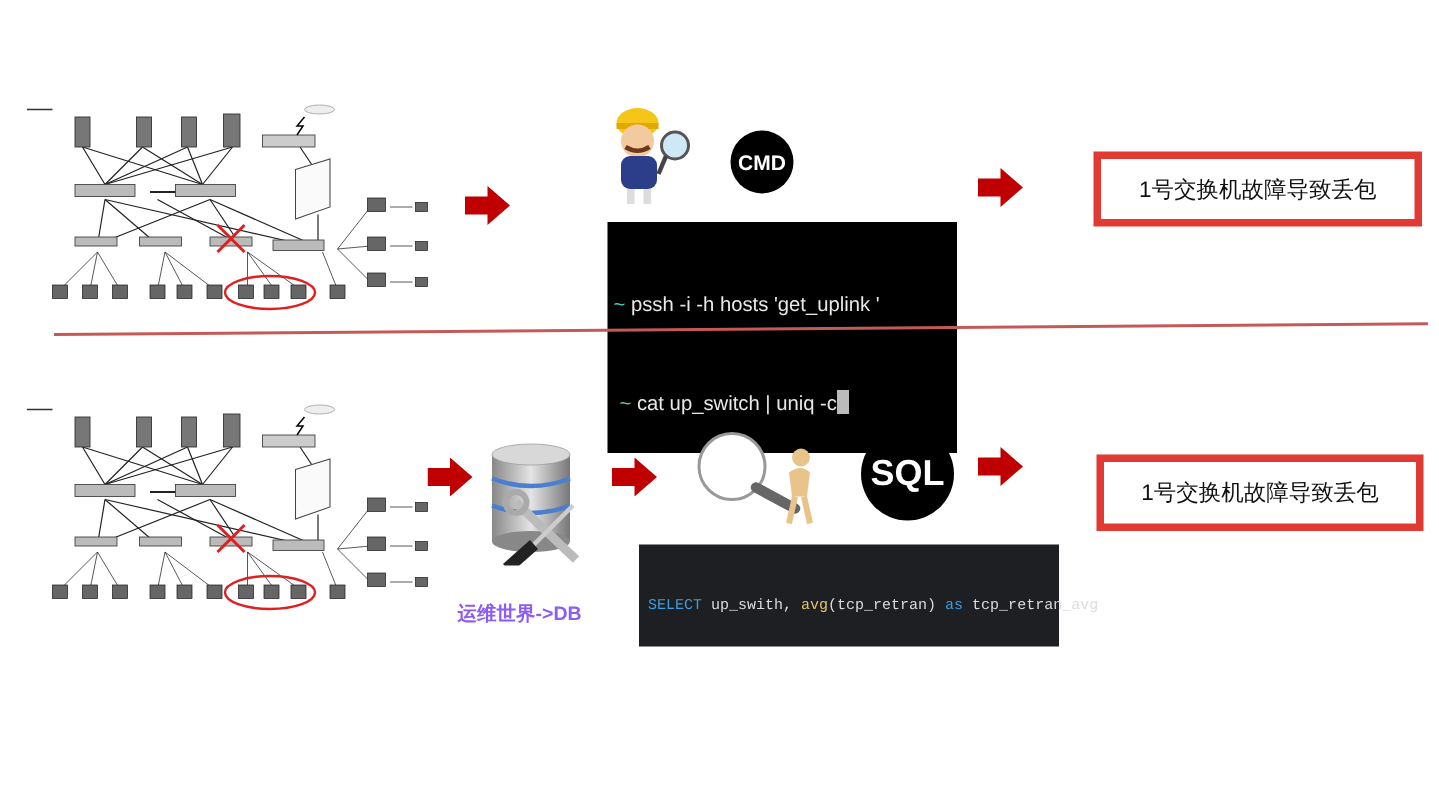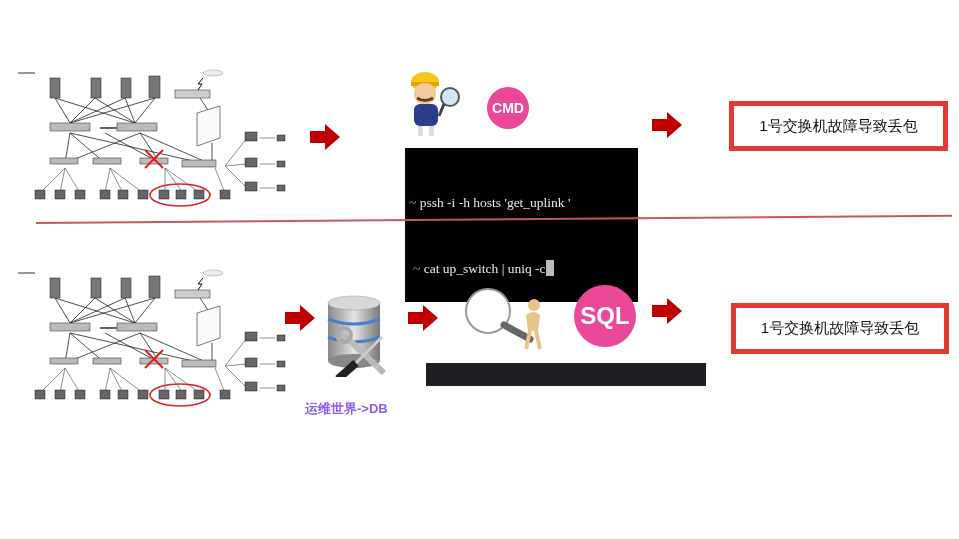--- a/index.html
+++ b/index.html
@@ -1,21 +1,21 @@
 <!DOCTYPE html>
 <html><head>
 <meta charset="utf-8">
 <style>
   html,body{margin:0;padding:0;background:#fff;}
   body{width:959px;height:539px;position:relative;overflow:hidden;font-family:"Liberation Sans","DejaVu Sans",sans-serif;}
   .abs{position:absolute;}
   .arrow{position:absolute;width:30px;height:26px;}
   .result-box{position:absolute;border:5px solid #e03a33;background:#fff;display:flex;align-items:center;justify-content:center;font-family:Liberation Sans, sans-serif;font-size:15px;color:#111;box-sizing:border-box;}
-  .badge{position:absolute;border-radius:50%;background:#ec4899;color:#fff;font-weight:bold;display:flex;align-items:center;justify-content:center;font-family:"Liberation Sans",sans-serif;}
-  .term{position:absolute;background:#000;color:#e8e8e8;font-family:Liberation Serif, serif;font-size:13.5px;line-height:22px;padding:0 4px;white-space:pre;}
+  .badge{position:absolute;border-radius:50%;background:#000000;color:#fff;font-weight:bold;display:flex;align-items:center;justify-content:center;font-family:"Liberation Sans",sans-serif;}
+  .term{position:absolute;background:#000;color:#e8e8e8;font-family:Liberation Sans, sans-serif;font-size:13.5px;line-height:22px;padding:0 4px;white-space:pre;}
   .term .tilde{color:#4fd6c4;}
   .cursor{display:inline-block;width:8px;height:16px;background:#bbb;vertical-align:-3px;}
   .sql{position:absolute;background:#1e1f22;color:#dcdcdc;font-family:"Liberation Mono","DejaVu Sans Mono",monospace;font-size:10px;line-height:15px;padding:4px 6px;white-space:pre;}
   .sql .kw{color:#3d9de0;}
   .sql .fn{color:#e3c26b;}
   .divider{position:absolute;left:36px;top:222px;width:916px;height:1.5px;background:#c45a58;transform:rotate(-0.45deg);transform-origin:left center;}
   .caption{position:absolute;font-weight:bold;font-size:13px;color:#8b5cf6;}
 </style>
 </head>
 <body>
@@ -263,20 +263,21 @@
   <line x1="44" y1="38" x2="70" y2="52" stroke="#666" stroke-width="7" stroke-linecap="round"></line>
   <circle cx="74" cy="18" r="6" fill="#e8c48a"></circle>
   <path d="M66 28 q8 -6 14 0 l-2 16 h-10 z" fill="#e8c48a"></path>
   <line x1="70" y1="44" x2="66" y2="62" stroke="#e8c48a" stroke-width="4"></line>
     <line x1="76" y1="44" x2="80" y2="62" stroke="#e8c48a" stroke-width="4"></line>
 </svg>
 
 <div class="badge" style="left:574px;top:285px;width:62px;height:62px;font-size:24px;">SQL</div>
 
 <div class="sql" style="left:426px;top:363px;width:268px;">
+  <div><span class="kw">SELECT</span><span> up_swith, </span><span class="fn">avg</span><span>(tcp_retran) </span><span class="kw">as</span><span> tcp_retran_avg</span></div>
 </div>
 
 <svg class="arrow" style="left:652px;top:298px" viewBox="0 0 30 26">
     <polygon points="0,7 15,7 15,0 30,13 15,26 15,19 0,19" fill="#c00000"></polygon>
   </svg>
 
 <div class="result-box" style="left:731px;top:303px;width:218px;height:51px;">
   <span>1号交换机故障导致丢包</span>
 </div>
 

